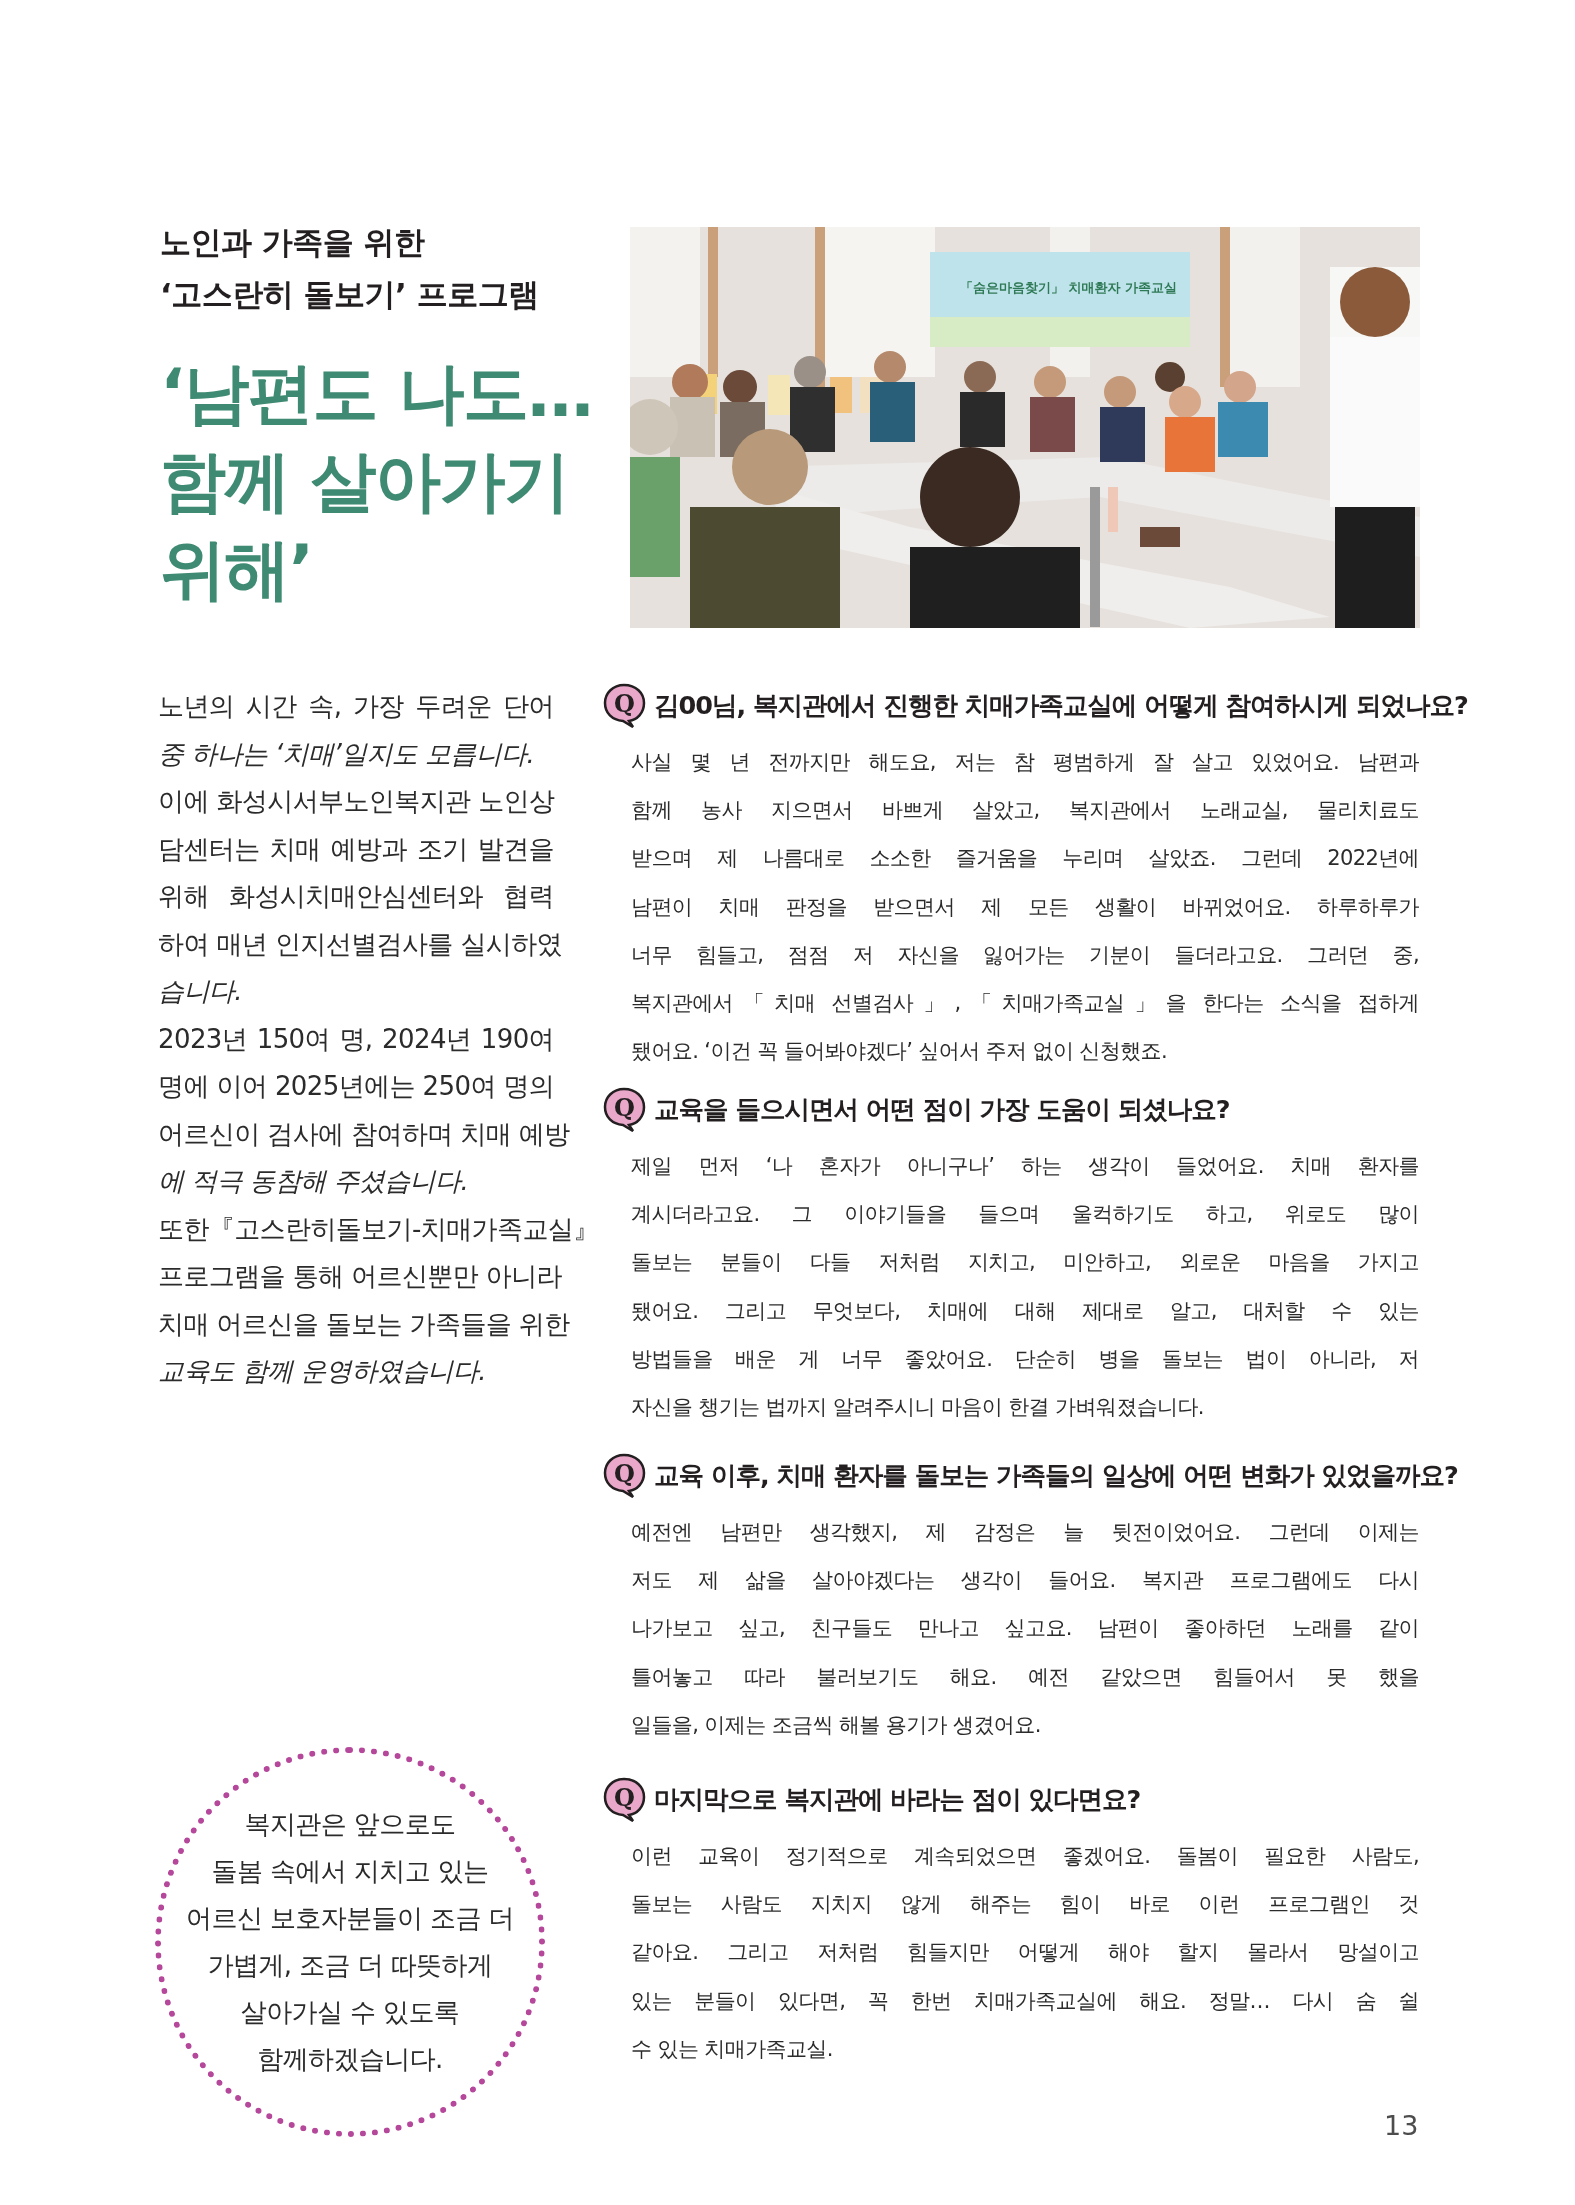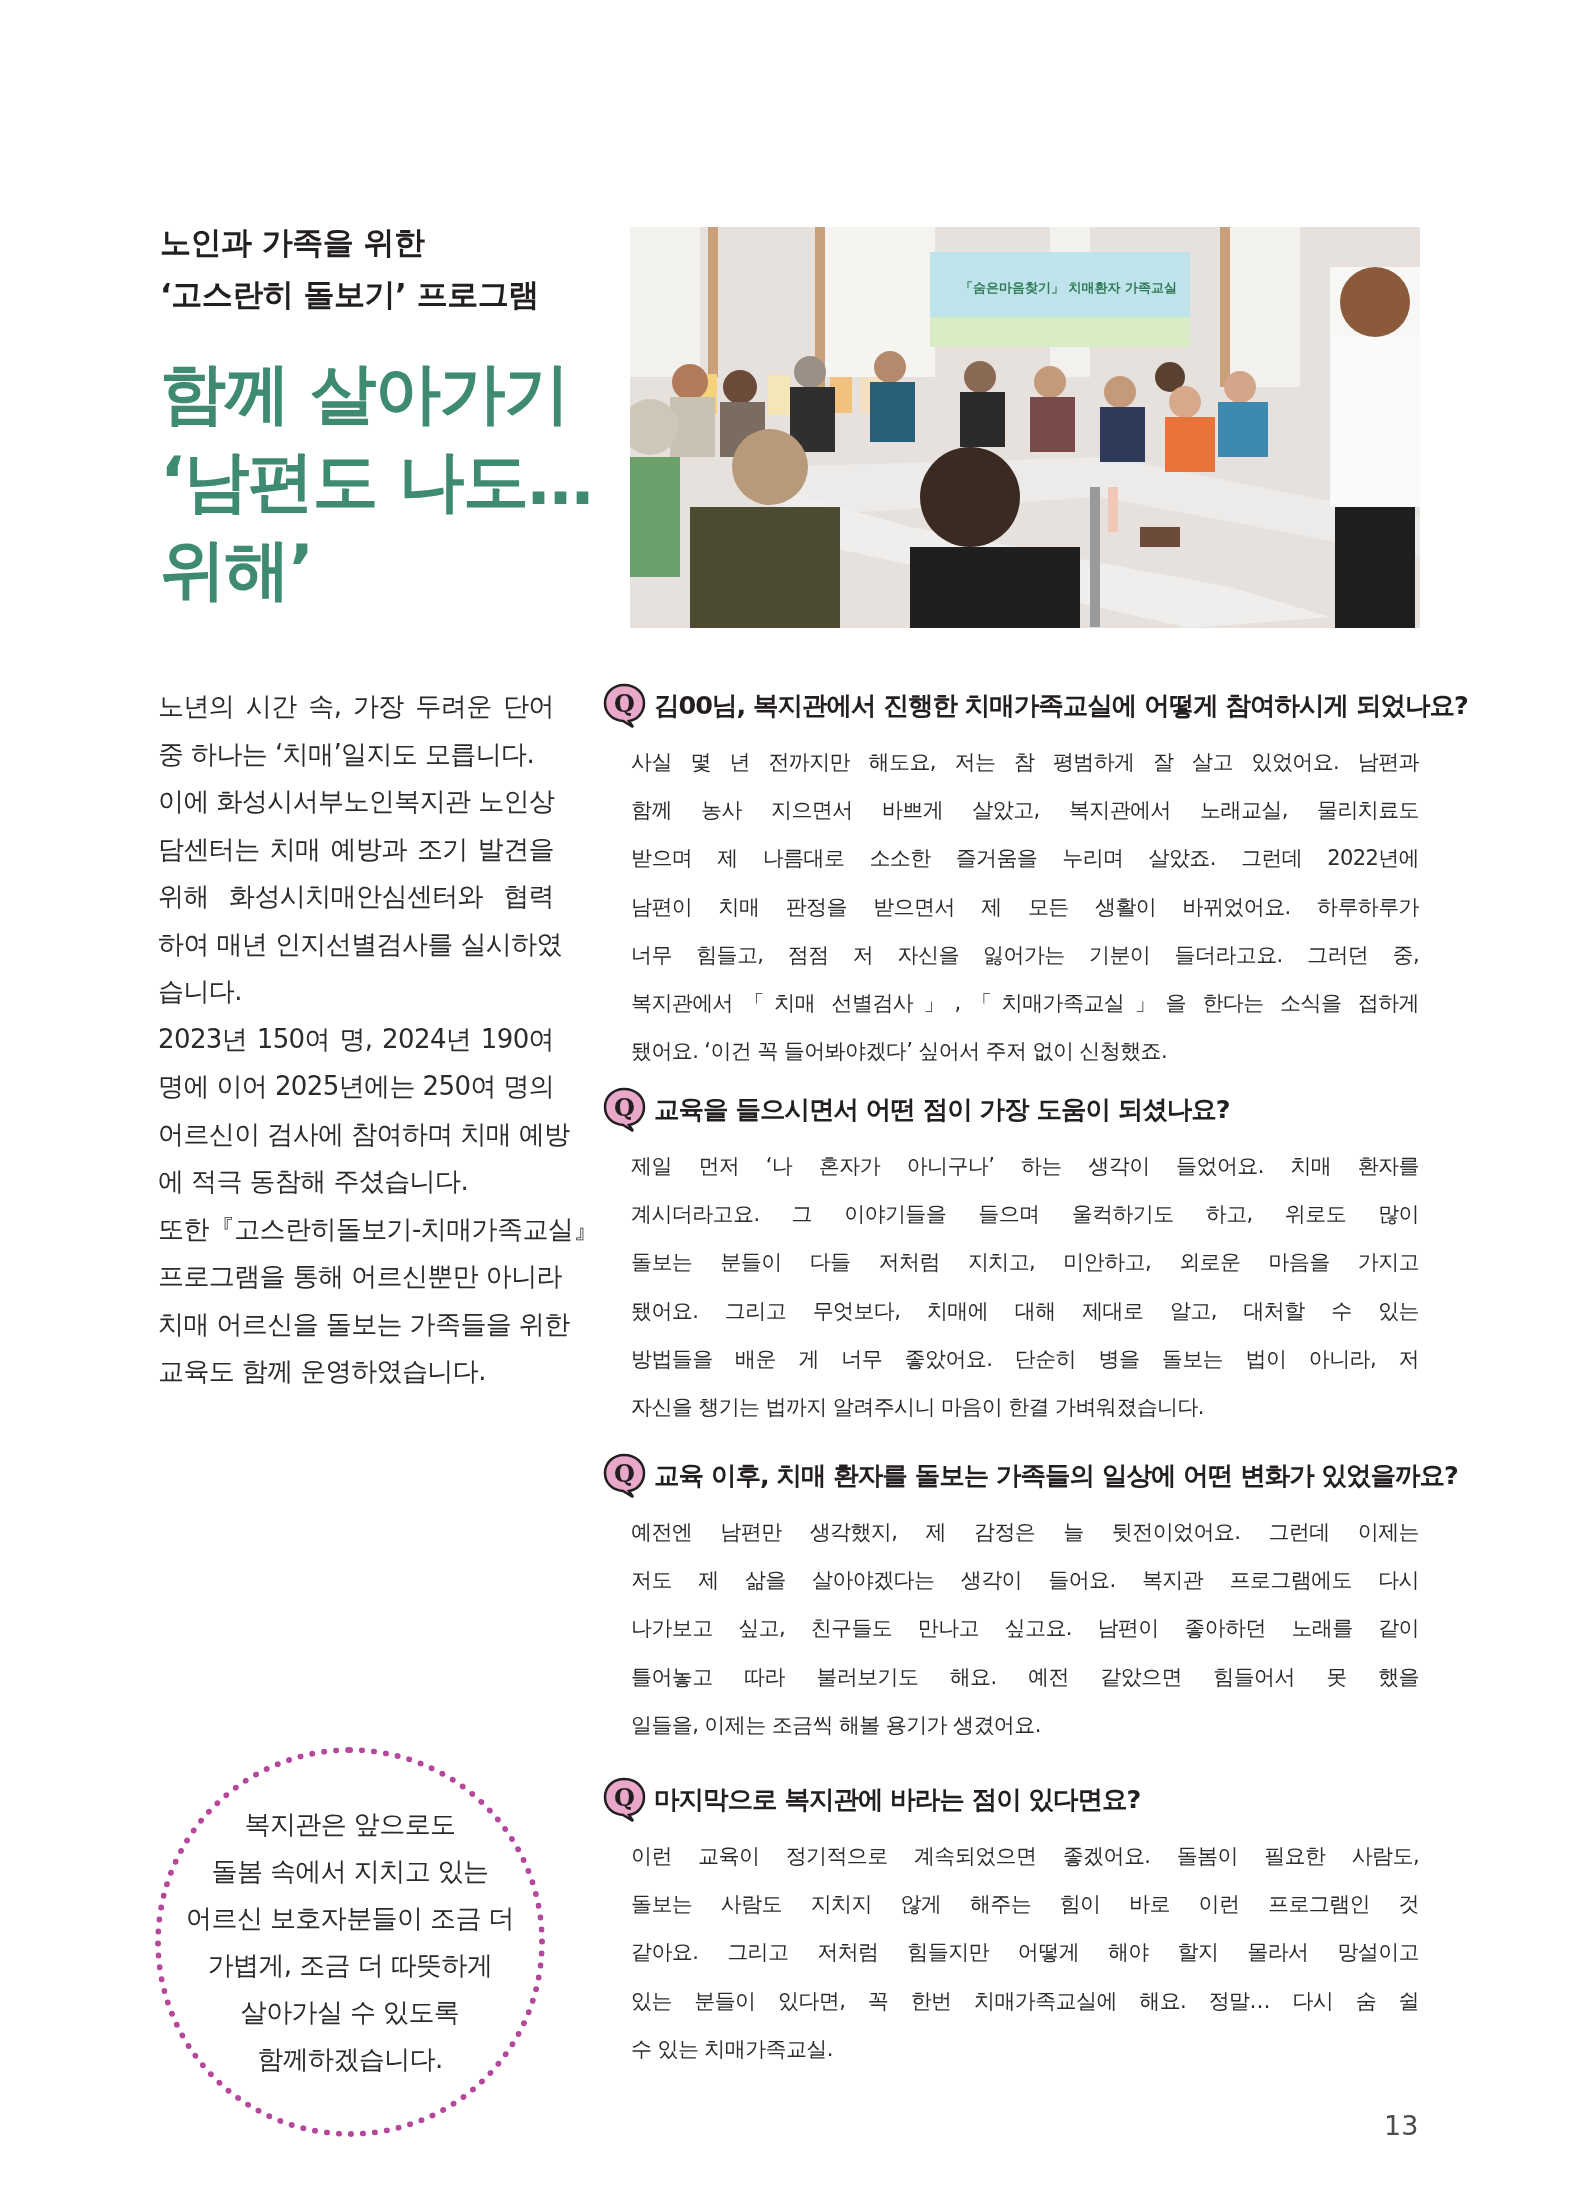--- a/index.html
+++ b/index.html
@@ -10,21 +10,21 @@
   .kicker div { white-space: nowrap; }
 
   .headline { position: absolute; left: 160px; top: 350px; font-size: 66px; line-height: 88px; font-weight: bold; color: #3f8a72; letter-spacing: -1.5px; }
   .headline div { white-space: nowrap; }
 
   .photo { position: absolute; left: 630px; top: 227px; width: 790px; height: 401px; overflow: hidden; background: #84cc16; }
   .photo svg { display: block; }
 
   .intro { position: absolute; left: 158px; top: 683px; width: 396px; font-size: 26px; line-height: 47.5px; color: #2b2b2b; letter-spacing: -0.6px; }
   .intro div { white-space: nowrap; text-align: justify; text-align-last: justify; }
-  .intro div.last { text-align-last: left; }
+  .intro div.last { text-align-last: left; font-style: italic; }
 
   .circle { position: absolute; left: 155px; top: 1747px; width: 390px; height: 390px; border-radius: 50%; border: 6px dotted #b5489b; display: flex; flex-direction: column; align-items: center; justify-content: center; }
   .circle div { font-size: 26px; line-height: 47px; color: #2b2b2b; white-space: nowrap; letter-spacing: -0.6px; }
 
   .qa { position: absolute; left: 600px; width: 830px; }
   .q-row { display: flex; align-items: center; height: 54px; }
   .q-badge { width: 46px; height: 46px; position: relative; margin-right: 6px; margin-left: 2px; flex-shrink: 0; }
   .q-text { font-size: 25.5px; font-weight: bold; color: #231f20; white-space: nowrap; letter-spacing: -1px; }
   .a-text { margin-left: 31px; margin-top: 6px; width: 788px; font-size: 21px; line-height: 48.2px; color: #2b2b2b; letter-spacing: -0.6px; }
   .a-text div { white-space: nowrap; text-align: justify; text-align-last: justify; }
@@ -34,22 +34,22 @@
 </style>
 </head>
 <body>
 
 <div class="kicker">
   <div>노인과 가족을 위한</div>
   <div>‘고스란히 돌보기’ 프로그램</div>
 </div>
 
 <h1 class="headline">
+  <div>‘남편도 나도…</div>
   <div>함께 살아가기</div>
-  <div>‘남편도 나도…</div>
   <div>위해’</div>
 </h1>
 
 <div class="photo" title="치매환자 가족교실 교육 현장 사진">
   <svg width="790" height="401" viewBox="0 0 790 401" xmlns="http://www.w3.org/2000/svg">
     <rect x="0" y="0" width="790" height="401" fill="#e6e1dc"></rect>
 
     <rect x="0" y="0" width="70" height="150" fill="#f4f2ef"></rect>
     <rect x="78" y="0" width="10" height="150" fill="#c9a07a"></rect>
     <rect x="185" y="0" width="10" height="160" fill="#c9a07a"></rect>

